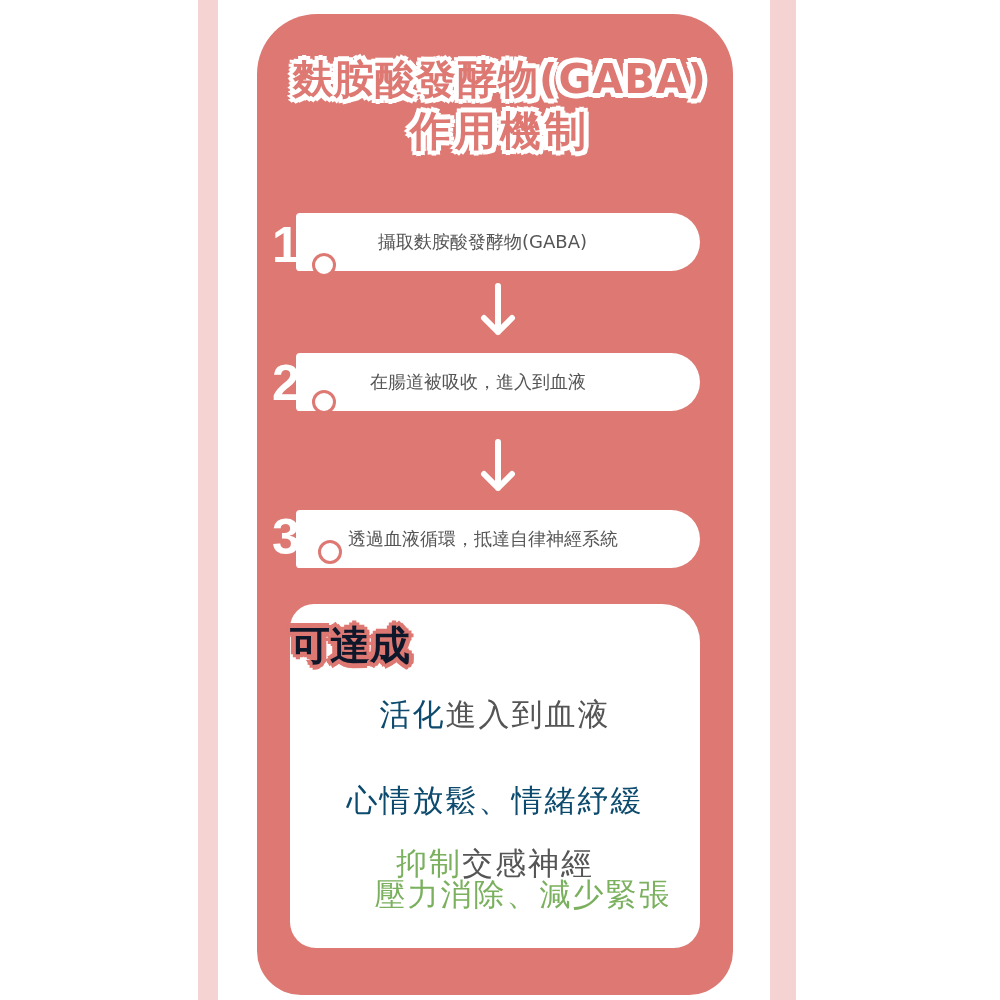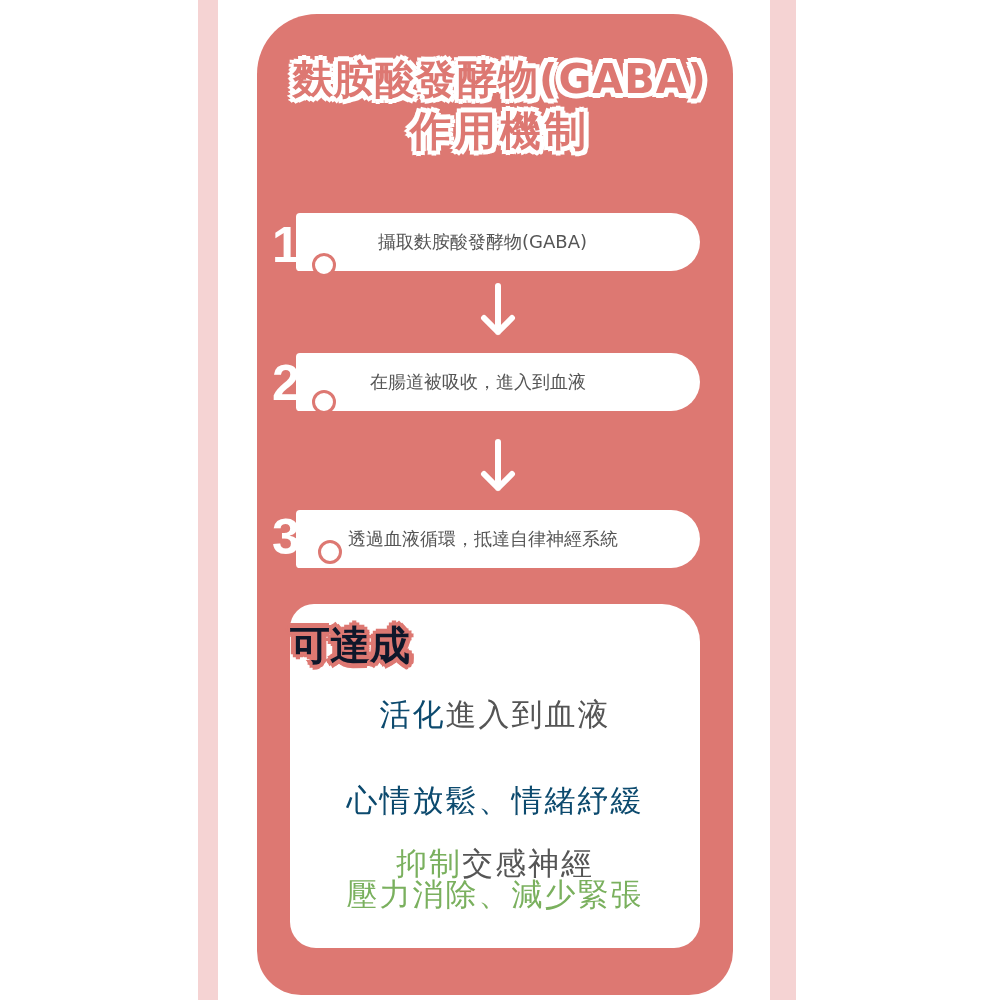--- a/index.html
+++ b/index.html
@@ -71,13 +71,13 @@
 <div class="badge">可達成</div>
 
 <div class="line" style="top:694px;">
   <span class="red">活化</span><span class="gray">進入到血液</span>
 </div>
 <div class="line red" style="top:780px;">心情放鬆、情緒紓緩</div>
 
 <div class="line" style="top:843px;">
   <span class="green">抑制</span><span class="gray">交感神經</span>
 </div>
-<div class="line green" style="top:874px;">壓力消除、減少緊張</div>
+<div class="line green" style="top:874px;padding-left:28px;">壓力消除、減少緊張</div>
 
 </body></html>

